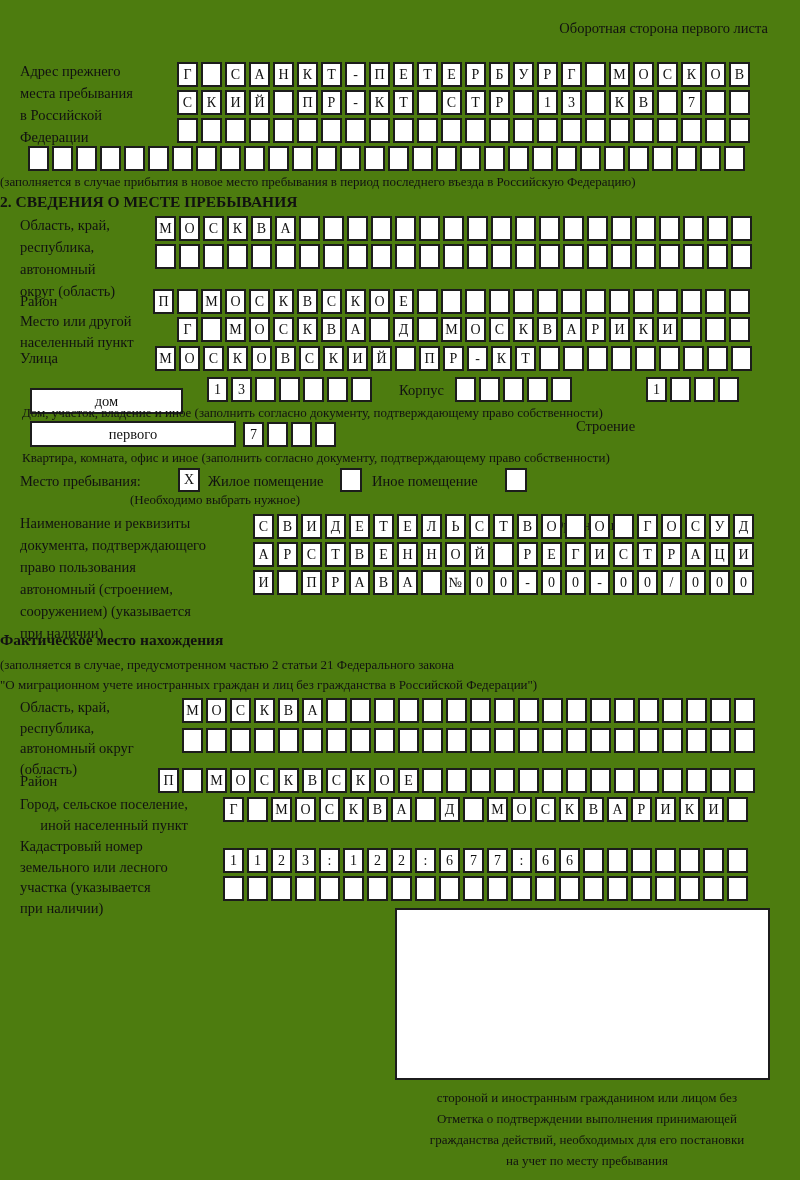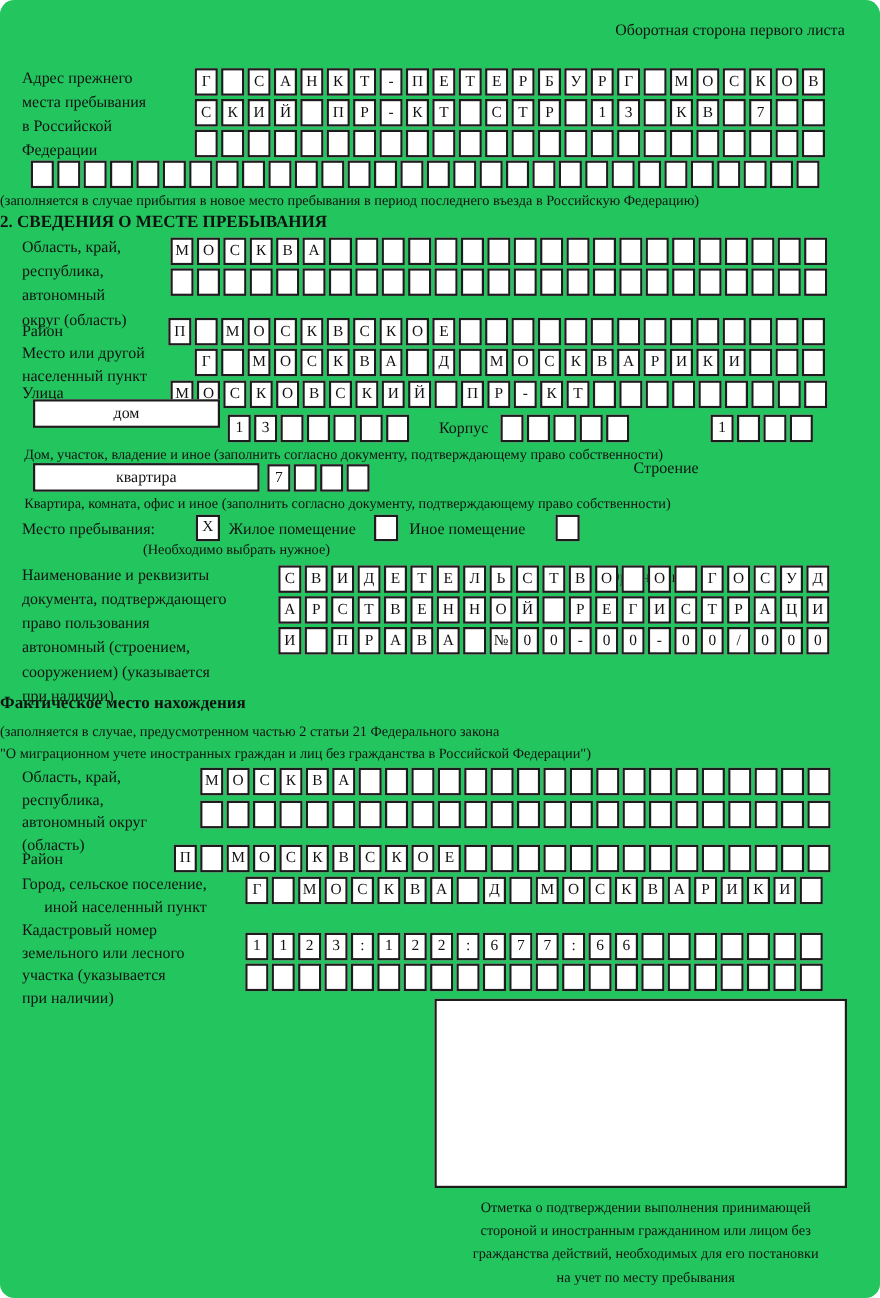--- a/index.html
+++ b/index.html
@@ -1,21 +1,20 @@
 <!DOCTYPE html>
 <html><head>
 <meta charset="utf-8">
 <style>
   * { margin:0; padding:0; box-sizing:border-box; }
   html,body { background:#ffffff; }
   .page {
-    position:relative; width:800px; height:1180px; background:#22c55e;
+    position:relative; width:800px; height:1180px; background:#4d7c0f;
     font-family:"Liberation Serif","DejaVu Serif",serif; color:#111;
     overflow:hidden;
-    border-radius:13px;
   }
   .abs { position:absolute; }
   .hdr-note { font-size:14.5px; }
   .lbl { font-size:14.5px; line-height:22px; }
   .lbl-sm { font-size:14.5px; line-height:20.5px; }
   .cellrow { position:absolute; display:flex; }
   .cell {
     width:21px; height:25px; border:2px solid #1c1c1c; margin-right:3px;
     display:inline-flex; align-items:center; justify-content:center;
     font-size:14px; font-weight:normal; background:#fff; flex:0 0 auto;
@@ -303,21 +302,21 @@
       <div class="cell"></div>
       <div class="cell"></div>
       <div class="cell"></div>
       <div class="cell"></div>
       <div class="cell"></div>
       <div class="cell"></div>
       <div class="cell"></div>
       <div class="cell"></div>
     </div>
 
-  <div class="widebox" style="left:30px; top:363px; width:170px;">
+  <div class="widebox" style="left:30px; top:388px; width:153px;">
     <span>дом</span>
   </div>
   <div class="cellrow" style="left:207px; top:377px;">
       <div class="cell">1</div>
       <div class="cell">3</div>
       <div class="cell"></div>
       <div class="cell"></div>
       <div class="cell"></div>
       <div class="cell"></div>
       <div class="cell"></div>
@@ -333,21 +332,21 @@
   <div class="abs lbl" style="left:576px; top:379px;margin-top:36px;">Строение</div>
   <div class="cellrow" style="left:646px; top:377px;">
       <div class="cell">1</div>
       <div class="cell"></div>
       <div class="cell"></div>
       <div class="cell"></div>
     </div>
   <div class="abs caption" style="left:22px; top:405px;">Дом, участок, владение и иное (заполнить согласно документу, подтверждающему право собственности)</div>
 
   <div class="widebox" style="left:30px; top:421px; width:206px;">
-    <span>квартира</span>
+    <span>первого</span>
   </div>
   <div class="cellrow" style="left:243px; top:422px;">
       <div class="cell">7</div>
       <div class="cell"></div>
       <div class="cell"></div>
       <div class="cell"></div>
     </div>
   <div class="abs caption" style="left:22px; top:450px;">Квартира, комната, офис и иное (заполнить согласно документу, подтверждающему право собственности)</div>
 
   <div class="abs" style="top:468px; left:0; right:0; height:28px;">
@@ -610,19 +609,19 @@
       <div class="cell"></div>
       <div class="cell"></div>
       <div class="cell"></div>
       <div class="cell"></div>
       <div class="cell"></div>
       <div class="cell"></div>
     </div>
 
   <div class="stampbox" style="left:395px; top:908px; width:375px; height:172px;"></div>
   <div class="abs caption" style="left:382px; top:1087px; width:410px; text-align:center; line-height:21px;">
+    <div>стороной и иностранным гражданином или лицом без</div>
     <div>Отметка о подтверждении выполнения принимающей</div>
-    <div>стороной и иностранным гражданином или лицом без</div>
     <div>гражданства действий, необходимых для его постановки</div>
     <div>на учет по месту пребывания</div>
   </div>
 
 </div>
 
 </body></html>

